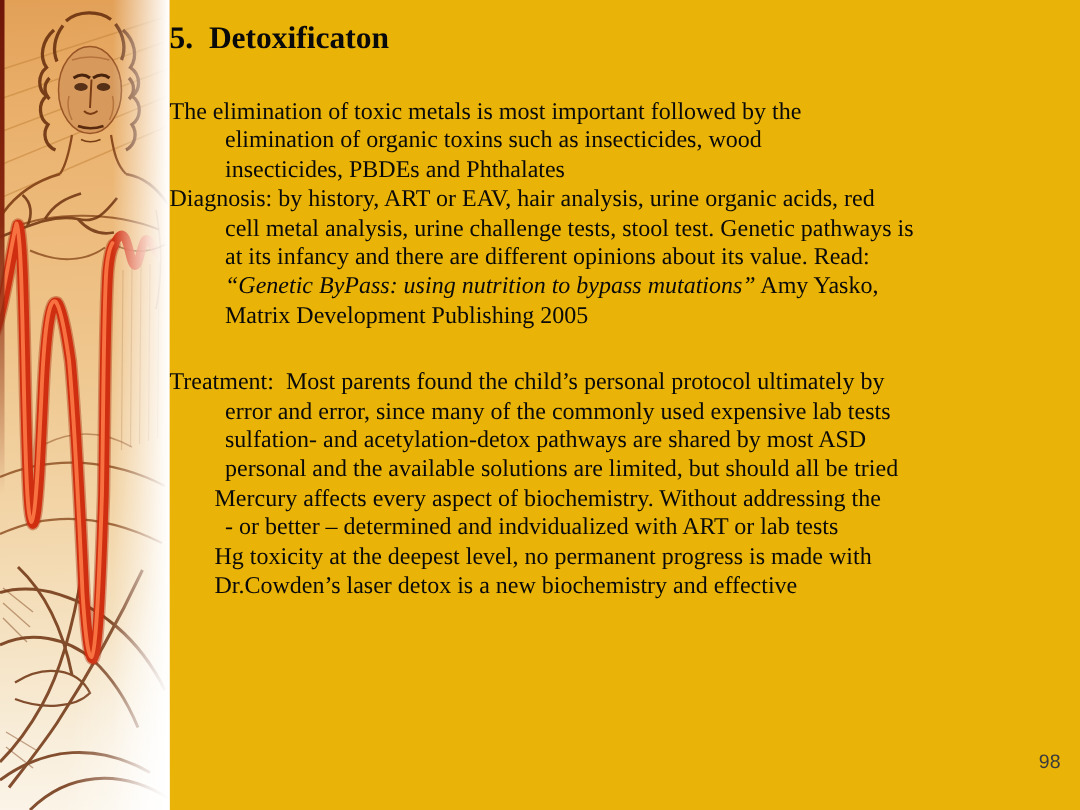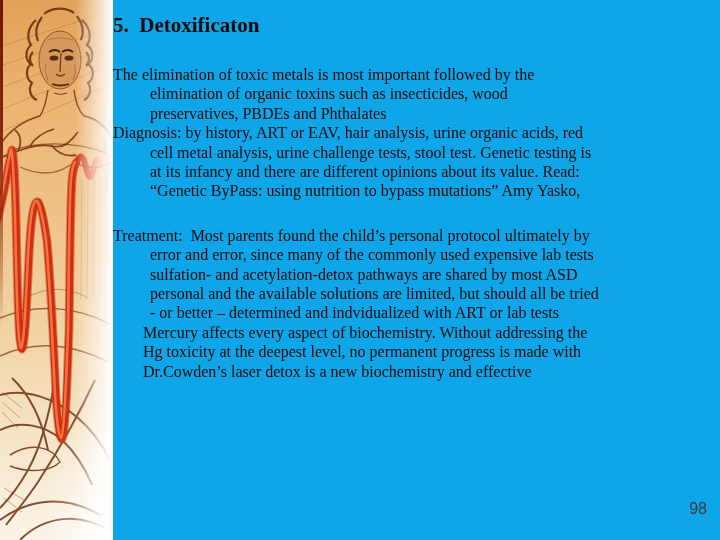--- a/index.html
+++ b/index.html
@@ -1,17 +1,17 @@
 <!DOCTYPE html>
 <html><head>
 <meta charset="utf-8">
 <style>
   html,body{margin:0;padding:0;background:#ffffff;}
   body{width:720px;height:540px;overflow:hidden;font-family:"Liberation Serif",serif;}
-  .slide{position:relative;width:720px;height:540px;background:#0ea5e9;}
+  .slide{position:relative;width:720px;height:540px;background:#eab308;}
 
   
   .art{
     position:absolute;left:0;top:0;width:113px;height:540px;
     background:linear-gradient(178deg,
       #e2a057 0%, #e9ae69 12%, #edbb7c 28%, #efc78f 45%,
       #f2d4a6 62%, #f5e2c2 78%, #f8edd9 90%, #fbf4e8 100%);
   }
   .art svg{position:absolute;left:0;top:0;}
   .art .left-strip{
@@ -29,25 +29,25 @@
 
   
   .content{position:absolute;left:113px;top:0;right:0;color:#0a0a0a;}
   .title{font-size:21px;font-weight:bold;line-height:25px;margin:13px 0 0 0;white-space:pre;}
   .body-text{margin-top:27px;font-size:16px;line-height:19.4px;}
   .text-block + .text-block{margin-top:25px;}
   .text-line{white-space:pre;}
   .indent-0{padding-left:0;}
   .indent-1{padding-left:37px;}
   .indent-2{padding-left:30px;}
-  .seg-italic{}
+  .seg-italic{font-style:italic;}
 
   .page-number{
     position:absolute;right:13px;top:500px;
-    font-family:"Liberation Sans",sans-serif;font-size:16px;color:#3c3c3c;
+    font-family:"Liberation Sans",sans-serif;font-size:13px;color:#3c3c3c;
   }
 </style>
 </head>
 <body>
 
 <div class="slide">
 
   <div class="art">
     <svg width="113" height="540" viewBox="0 0 113 540">
       <defs>
@@ -151,33 +151,34 @@
     <div class="right-fade"></div>
     <div class="bottom-fade"></div>
   </div>
 
   <div class="content">
     <div class="title">5.  Detoxificaton</div>
     <div class="body-text">
         <div class="text-block">
           <div class="text-line indent-0"><span>The elimination of toxic metals is most important followed by the</span></div>
           <div class="text-line indent-1"><span>elimination of organic toxins such as insecticides, wood</span></div>
-          <div class="text-line indent-1"><span>preservatives, PBDEs and Phthalates</span></div>
+          <div class="text-line indent-1"><span>insecticides, PBDEs and Phthalates</span></div>
           <div class="text-line indent-0"><span>Diagnosis: by history, ART or EAV, hair analysis, urine organic acids, red</span></div>
-          <div class="text-line indent-1"><span>cell metal analysis, urine challenge tests, stool test. Genetic testing is</span></div>
+          <div class="text-line indent-1"><span>cell metal analysis, urine challenge tests, stool test. Genetic pathways is</span></div>
           <div class="text-line indent-1"><span>at its infancy and there are different opinions about its value. Read:</span></div>
           <div class="text-line indent-1"><span class="seg-italic">“Genetic ByPass: using nutrition to bypass mutations”</span><span> Amy Yasko,</span></div>
+          <div class="text-line indent-1"><span>Matrix Development Publishing 2005</span></div>
         </div>
         <div class="text-block">
           <div class="text-line indent-0"><span>Treatment:  Most parents found the child’s personal protocol ultimately by</span></div>
           <div class="text-line indent-1"><span>error and error, since many of the commonly used expensive lab tests</span></div>
           <div class="text-line indent-1"><span>sulfation- and acetylation-detox pathways are shared by most ASD</span></div>
           <div class="text-line indent-1"><span>personal and the available solutions are limited, but should all be tried</span></div>
+          <div class="text-line indent-2"><span>Mercury affects every aspect of biochemistry. Without addressing the</span></div>
           <div class="text-line indent-1"><span>- or better – determined and indvidualized with ART or lab tests</span></div>
-          <div class="text-line indent-2"><span>Mercury affects every aspect of biochemistry. Without addressing the</span></div>
           <div class="text-line indent-2"><span>Hg toxicity at the deepest level, no permanent progress is made with</span></div>
           <div class="text-line indent-2"><span>Dr.Cowden’s laser detox is a new biochemistry and effective</span></div>
         </div>
       </div>
   </div>
 
   <div class="page-number">98</div>
 </div>
 
 </body></html>

